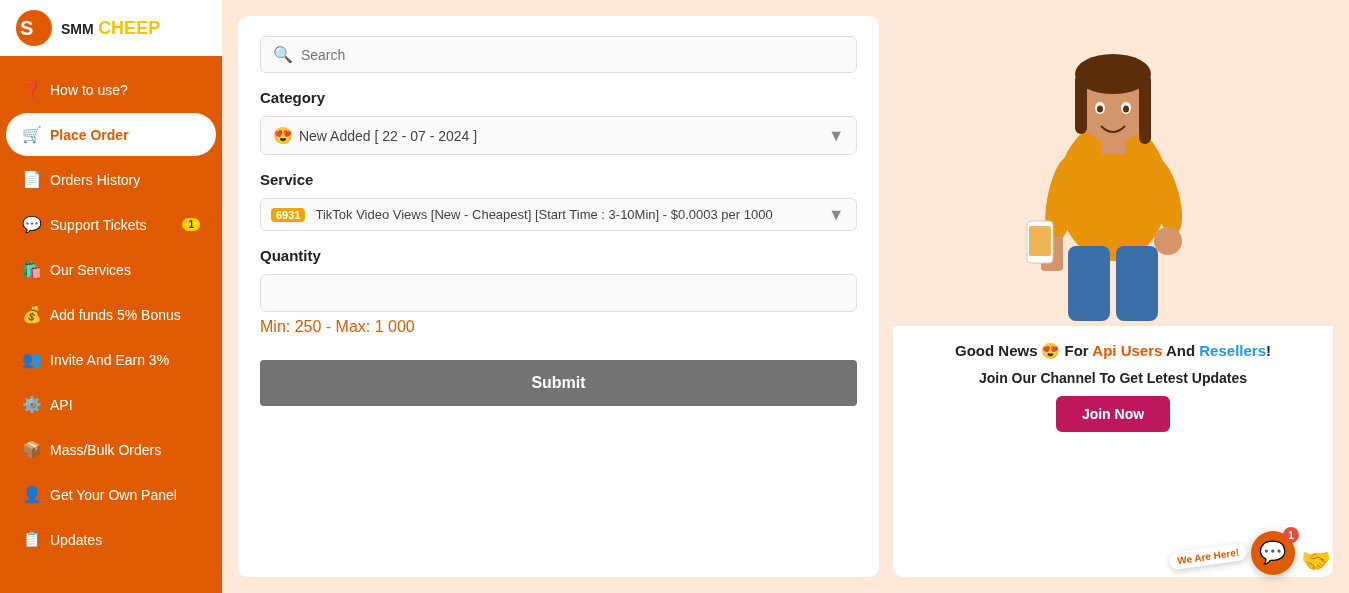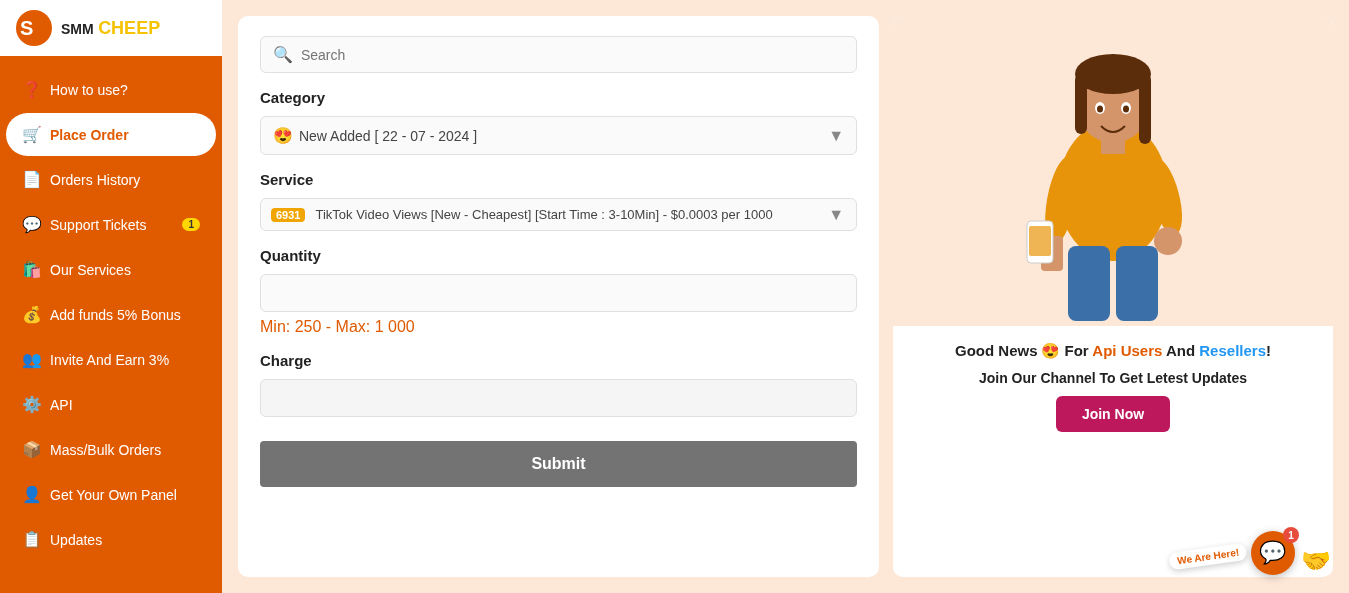--- a/index.html
+++ b/index.html
@@ -460,24 +460,20 @@
       </div>
     </div>
 
 
     <div class="form-group">
       <div class="form-label">Quantity</div>
       <input class="form-input" type="number" style="">
       <div class="min-max-hint">Min: 250 - Max: 1 000</div>
     </div>
 
-    <div class="form-group">
-      <div class="form-label">Charge</div>
-      <input class="form-input" type="text" style="background: rgb(245, 245, 245);" readonly="">
-    </div>
 
     <button id="submit-btn">Submit</button>
 
   </div>
 
   <div id="promo-panel">
     <div id="promo-image-area">
 
       <svg viewBox="0 0 200 300" width="200" height="300" xmlns="http://www.w3.org/2000/svg">
 

